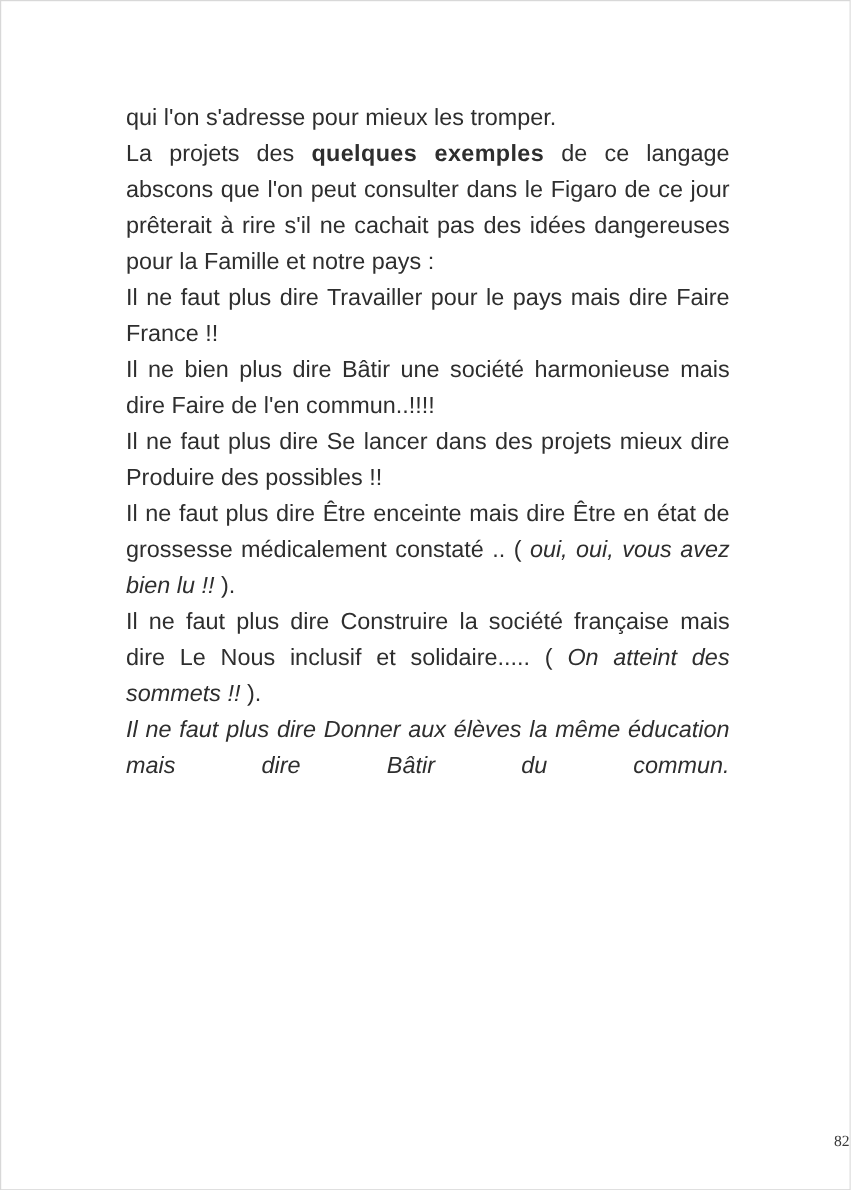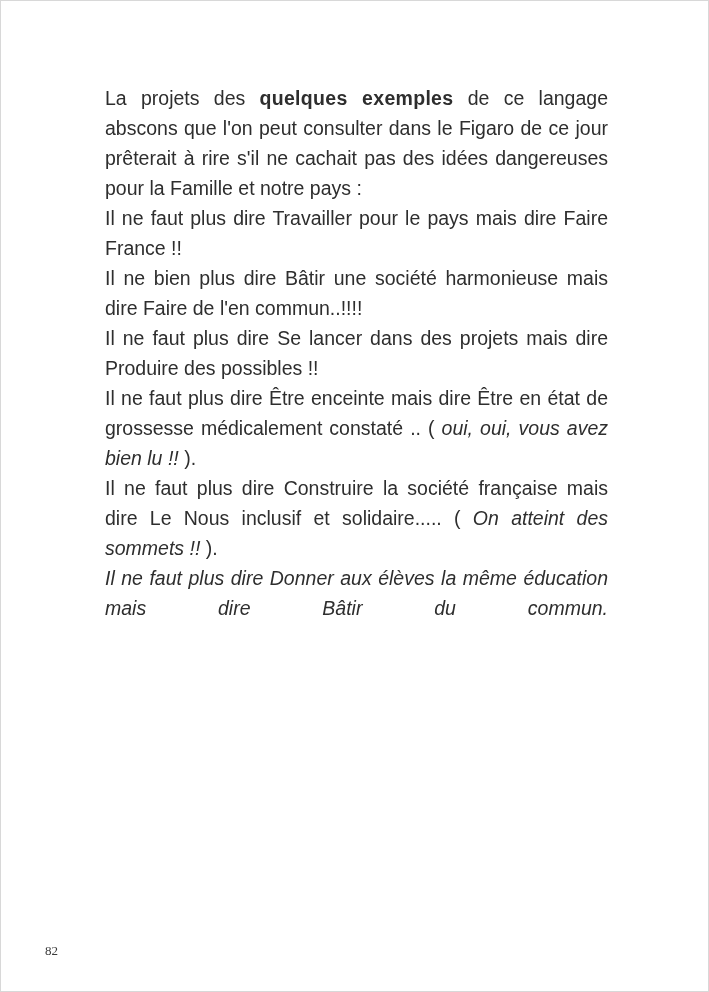--- a/index.html
+++ b/index.html
@@ -40,34 +40,35 @@
     letter-spacing: 0.3px;
   }
   .run-italic {
     font-style: italic;
   }
   .page-number {
     position: absolute;
     left: 0;
     right: 0;
     bottom: 32px;
-    text-align: left;
+    text-align: right;
     font-family: "Liberation Serif", "DejaVu Serif", serif;
     font-size: 13px;
     color: #3a3a3a;
     margin-left: 44px;
   }
 </style>
 </head>
 <body>
 
 <div class="page">
   <div class="text-block">
+      <p><span>qui l'on s'adresse pour mieux les tromper.</span></p>
       <p><span>La projets des </span><span class="run-bold">quelques exemples</span><span>  de ce langage abscons que l'on peut consulter dans le Figaro de ce jour prêterait à rire s'il ne cachait pas des idées dangereuses pour la Famille et notre pays :</span></p>
       <p><span>Il ne faut plus dire Travailler pour le pays mais dire Faire France !!</span></p>
       <p><span>Il ne bien plus dire Bâtir une société harmonieuse mais dire Faire de l'en commun..!!!!</span></p>
-      <p><span>Il ne faut plus dire Se lancer dans des projets mais dire Produire des possibles !!</span></p>
+      <p><span>Il ne faut plus dire Se lancer dans des projets mieux dire Produire des possibles !!</span></p>
       <p><span>Il ne faut plus dire Être enceinte mais dire Être en état de grossesse médicalement constaté .. ( </span><span class="run-italic">oui, oui, vous avez bien lu !!</span><span> ).</span></p>
       <p><span>Il ne faut plus dire Construire la société française mais dire Le Nous inclusif et solidaire..... (  </span><span class="run-italic">On atteint des sommets !!</span><span> ).</span></p>
       <p class="justify-last"><span>Il ne faut plus dire Donner aux élèves la même éducation mais dire Bâtir du commun.</span></p>
     </div>
   <div class="page-number">82</div>
 </div>
 
 </body></html>

